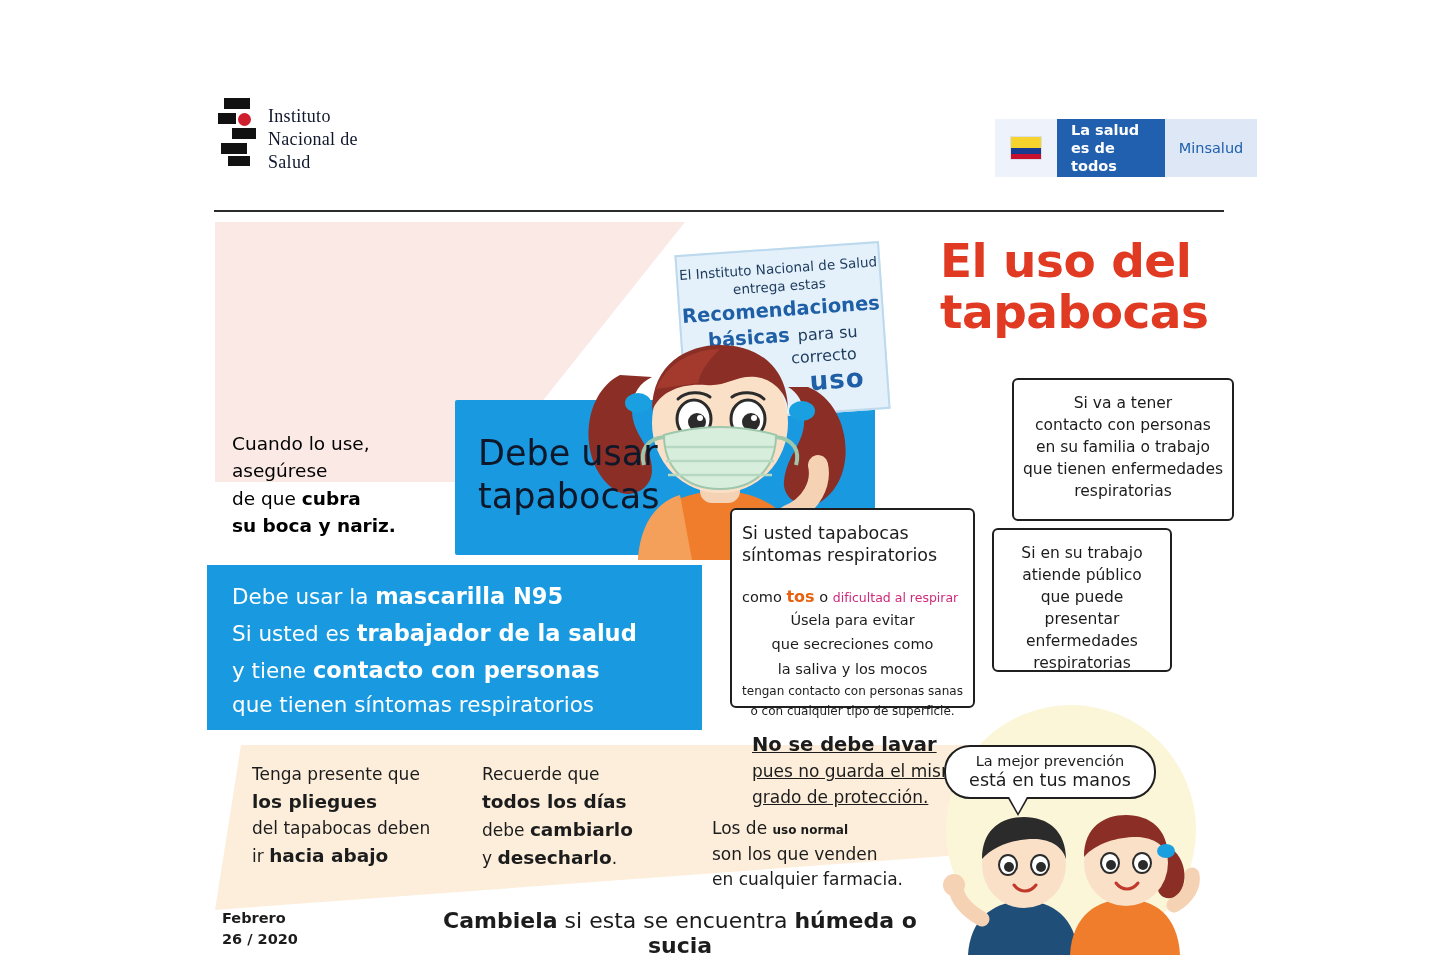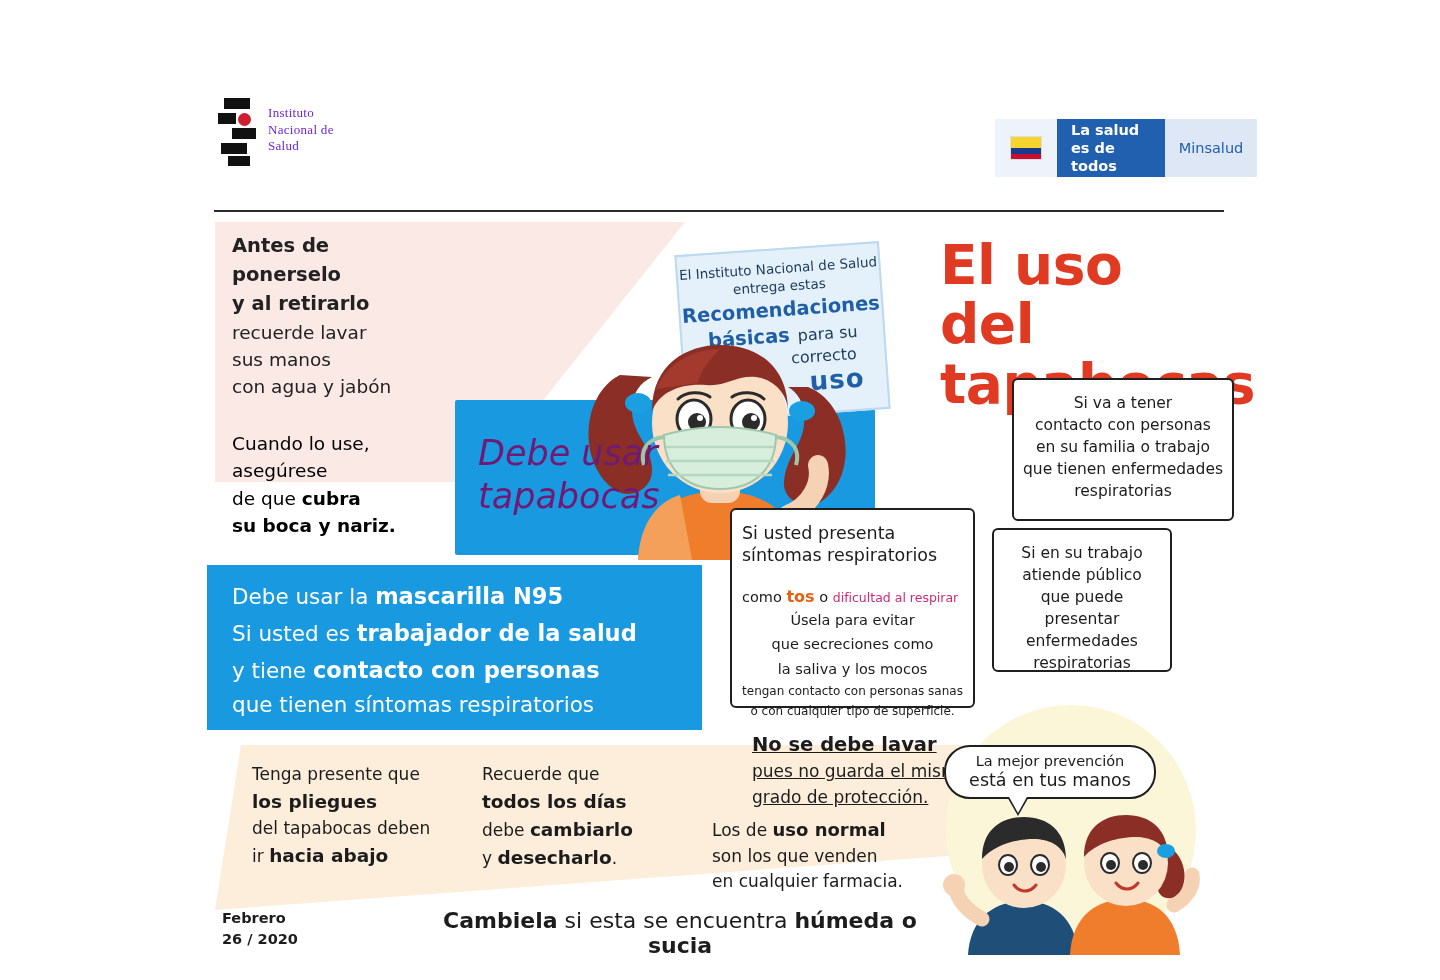--- a/index.html
+++ b/index.html
@@ -47,24 +47,24 @@
   .ins-mark .b5 { left: 10px; top: 58px; width: 22px; height: 10px; }
   .ins-mark .dot {
     position: absolute;
     left: 20px; top: 15px;
     width: 13px; height: 13px;
     border-radius: 50%;
     background: #cf1f2e;
   }
   .ins-text {
     font-family: "Liberation Serif", serif;
-    font-size: 13px;
+    font-size: 18px;
     line-height: 1.28;
     letter-spacing: 0.3px;
-    color: #6d28d9;
+    color: #0f172a;
     padding-top: 7px;
   }
   .ins-text div { white-space: nowrap; }
 
   .header-tagline {
     position: absolute;
     left: 520px;
     top: 97px;
     width: 360px;
     text-align: center;
@@ -194,35 +194,34 @@
     line-height: 1.5;
     color: #222;
   }
   .block-blanca b { font-weight: bold; font-size: 20px; }
 
   .title-uso {
     left: 940px; top: 236px;
     width: 290px;
     font-family: "DejaVu Sans", sans-serif;
     font-weight: bold;
-    font-size: 55px;
+    font-size: 47px;
     line-height: 1.08;
     color: #e03a23;
     letter-spacing: -0.5px;
   }
 
   .debe-usar {
     left: 478px; top: 432px;
     width: 330px;
-    color: #701a75;
+    color: #0f172a;
     font-size: 35px;
     line-height: 1.22;
     font-family: "DejaVu Sans", sans-serif;
     z-index: 4;
-    font-style: italic;
   }
 
   .block-n95 {
     left: 232px; top: 578px;
     width: 460px;
     color: #ffffff;
     font-size: 21.5px;
     line-height: 1.62;
     z-index: 4;
   }
@@ -313,21 +312,21 @@
   }
   .block-nolavar b.big { font-weight: bold; font-size: 19.5px; }
   .block-nolavar b { font-weight: bold; }
 
   .block-uso-normal {
     left: 712px; top: 816px;
     width: 215px;
     font-size: 17px;
     line-height: 1.5;
   }
-  .block-uso-normal b { font-weight: bold; font-size: 18px; }
+  .block-uso-normal b { font-weight: bold; font-size: 12px; }
 
   .footer-date {
     left: 222px; top: 908px;
     font-size: 14.5px;
     font-weight: bold;
     line-height: 1.42;
   }
   .footer-cambiela {
     left: 420px; top: 908px;
     width: 520px;
@@ -428,28 +427,20 @@
     </div>
     <div class="gov-left">
       <span>La salud</span>
       <span>es de todos</span>
     </div>
     <div class="gov-right">Minsalud</div>
   </div>
 
   <div class="header-rule"></div>
 
-  <div class="txt block-antes">
-    <b>Antes de</b><br>
-    <b>ponerselo</b><br>
-    <b>y al retirarlo</b><br>
-    <span>recuerde lavar</span><br>
-    <span>sus manos</span><br>
-    <span>con agua y jabón</span>
-  </div>
 
   <div class="txt block-cuando">
     <span>Cuando lo use,</span><br>
     <span>asegúrese</span><br>
     <span>de que </span><b>cubra</b><br>
     <b>su boca y nariz.</b>
   </div>
 
 
   <div class="txt title-uso">
@@ -529,21 +520,21 @@
 
   <div class="box box-trabajo">
     <div>Si en su trabajo</div>
     <div>atiende público</div>
     <div>que puede presentar</div>
     <div>enfermedades</div>
     <div>respiratorias</div>
   </div>
 
   <div class="box box-sintomas">
-    <div class="l1">Si usted presenta</div>
+    <div class="l1">Si usted tapabocas</div>
     <div class="l1">síntomas respiratorios</div>
     <div class="l2">
       <span>como </span><span class="tos">tos</span><span> o </span><span class="dif">dificultad al respirar</span>
     </div>
     <div class="l3">Úsela para evitar</div>
     <div class="l3">que secreciones como</div>
     <div class="l3">la saliva y los mocos</div>
     <div class="l4">tengan contacto con personas sanas</div>
     <div class="l4">o con cualquier tipo de superficie.</div>
   </div>

